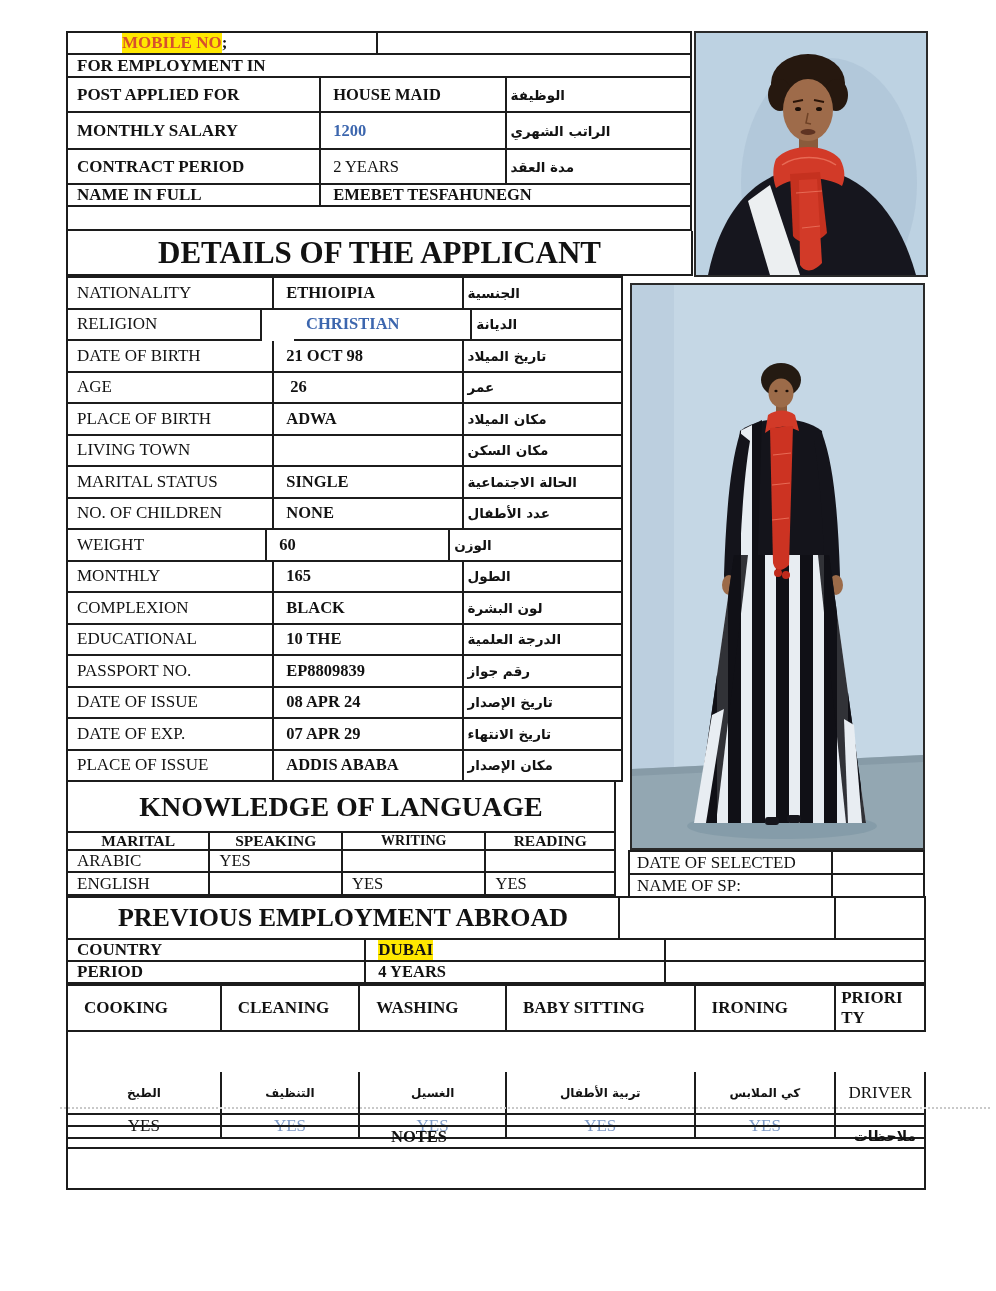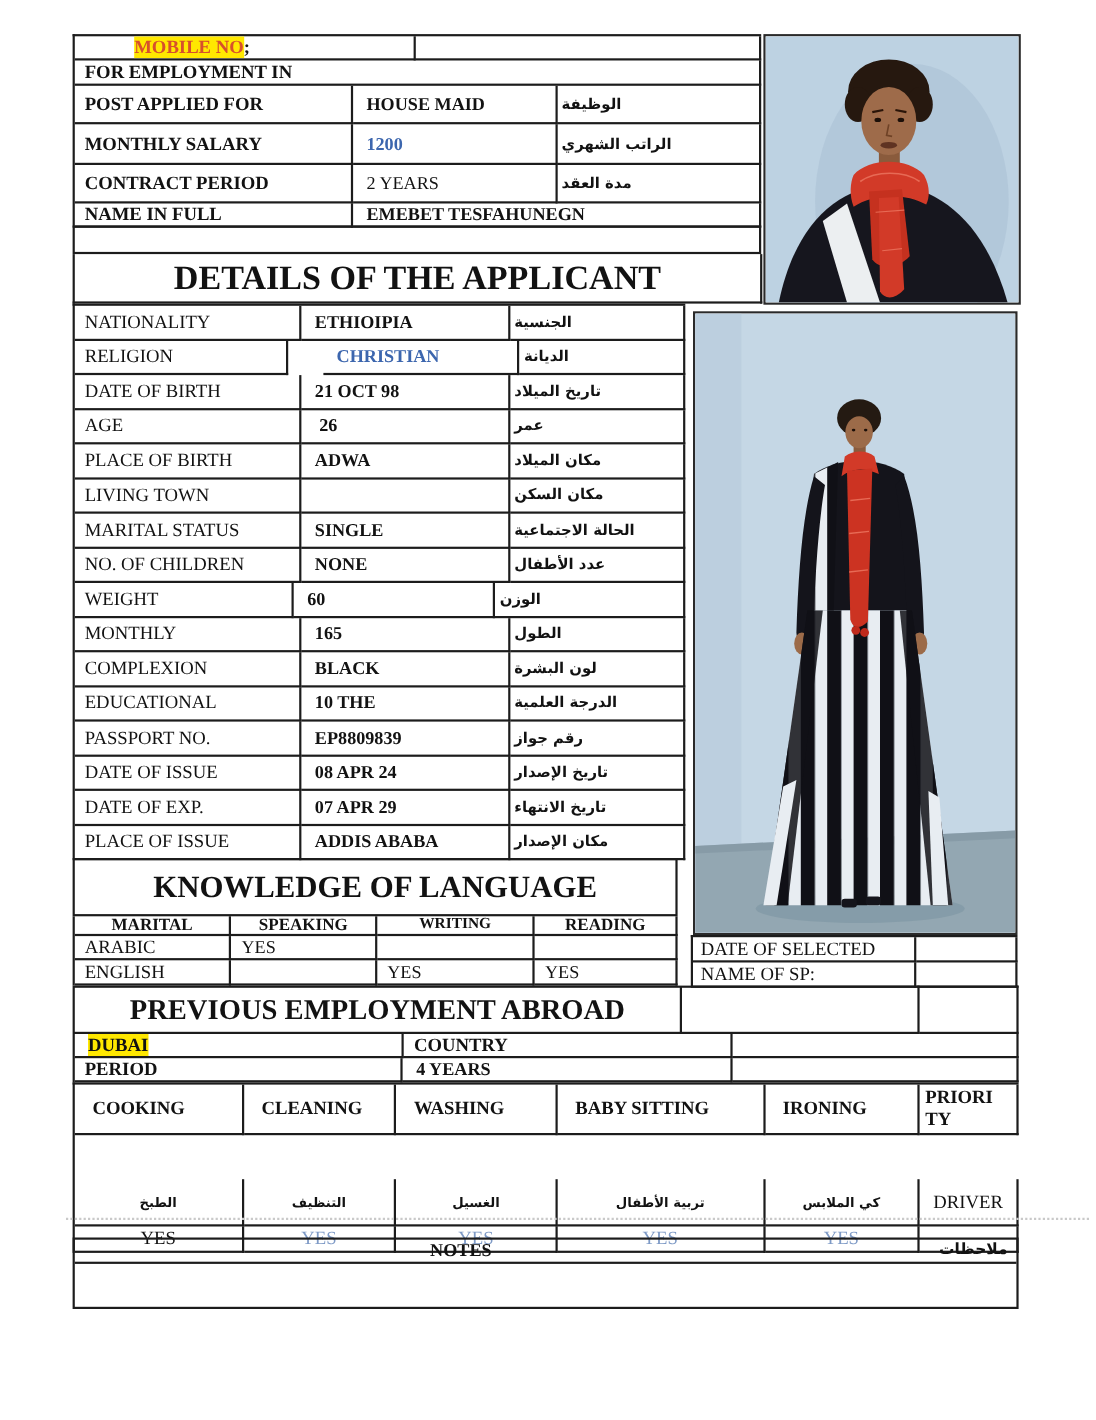--- a/index.html
+++ b/index.html
@@ -246,24 +246,24 @@
       <div class="cell" style="width:93px;"></div>
     </div>
   </div>
 
   <div class="abs big-title" style="left:66px;top:896px;width:554px;height:44px;border:2px solid #1c1c1c;font-size:26px;">PREVIOUS EMPLOYMENT ABROAD</div>
   <div class="abs" style="left:620px;top:896px;width:216px;height:44px;border:2px solid #1c1c1c;border-left:none;"></div>
   <div class="abs" style="left:836px;top:896px;width:90px;height:44px;border:2px solid #1c1c1c;border-left:none;"></div>
 
   <div class="abs tbl" style="left:66px;top:940px;width:860px;border-top:none;">
     <div class="row" style="height:22px;">
+      <div class="cell lbl" style="width:299px;">COUNTRY</div>
       <div class="cell" style="width:300px;padding-left:12px;font-weight:bold;font-size:17px;">
           <span class="hl">DUBAI</span>
         </div>
-      <div class="cell lbl" style="width:299px;">COUNTRY</div>
       <div class="cell" style="width:261px;"></div>
     </div>
     <div class="row" style="height:22px;">
       <div class="cell lbl" style="width:299px;">PERIOD</div>
       <div class="cell val" style="width:300px;padding-left:12px;">4 YEARS</div>
       <div class="cell" style="width:261px;"></div>
     </div>
   </div>
 
   <div class="abs tbl" style="left:66px;top:984px;width:860px;">

